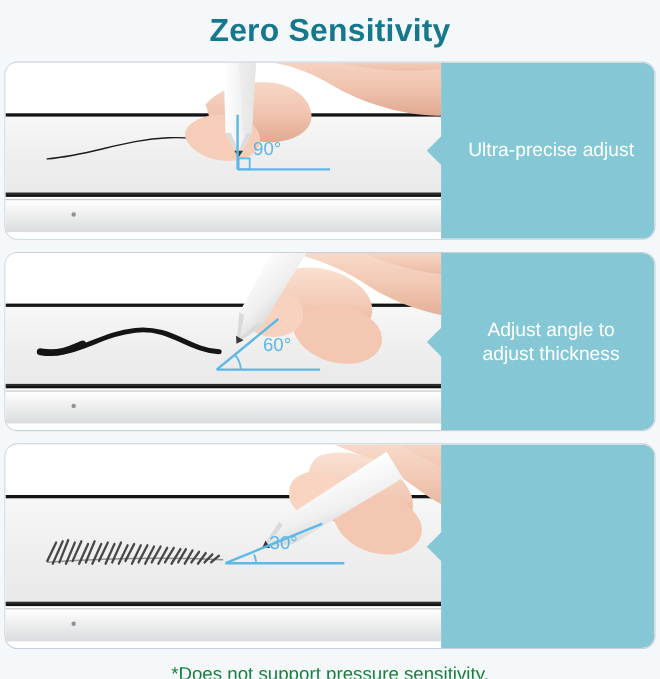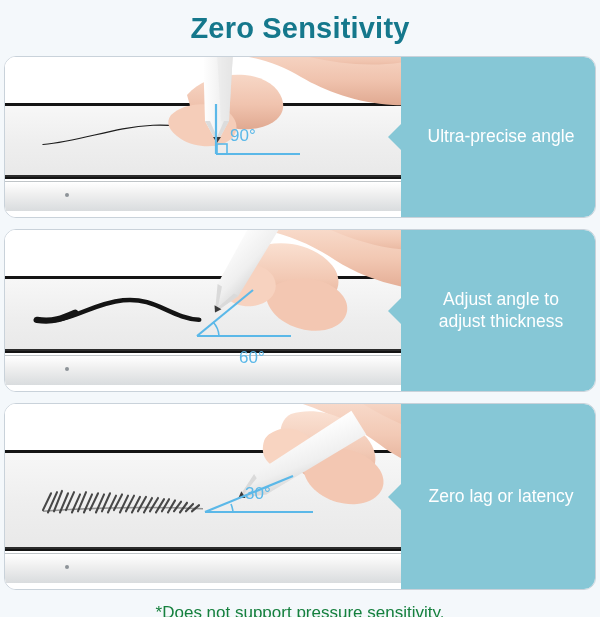--- a/index.html
+++ b/index.html
@@ -223,21 +223,21 @@
           <line x1="8" y1="0" x2="8" y2="50" stroke="#5bb8e8" stroke-width="2.2"></line>
           <line x1="8" y1="50" x2="92" y2="50" stroke="#5bb8e8" stroke-width="2.2"></line>
           <rect x="9" y="40" width="10" height="10" fill="none" stroke="#5bb8e8" stroke-width="1.6"></rect>
         </svg>
         <span class="deg-label" style="left:22px; top:22px;">90°</span>
       </div>
     </div>
 
     <div class="caption">
       <div class="notch"></div>
-      <div class="caption-text">Ultra-precise angle</div>
+      <div class="caption-text">Ultra-precise adjust</div>
     </div>
   </div>
 
   <div class="panel p2">
 
     <div class="photo">
       <div class="desk-top"></div>
       <div class="tablet-screen">
         <svg class="stroke-svg" viewBox="0 0 400 80" preserveAspectRatio="none">
           <path d="M34,46 C66,52 86,28 120,24 C152,20 168,44 196,46" fill="none" stroke="#141414" stroke-width="5" stroke-linecap="round"></path>
@@ -281,21 +281,21 @@
           </g>
         </svg>
       </div>
 
       <div class="angle" style="left:182px; top:58px; width:118px; height:60px;">
         <svg width="118" height="60" viewBox="0 0 118 60">
           <line x1="10" y1="48" x2="104" y2="48" stroke="#5bb8e8" stroke-width="2.2"></line>
           <line x1="10" y1="48" x2="66" y2="2" stroke="#5bb8e8" stroke-width="2.2"></line>
           <path d="M32,48 A22,22 0 0 0 26,34" fill="none" stroke="#5bb8e8" stroke-width="1.6"></path>
         </svg>
-        <span class="deg-label" style="left:52px; top:16px;margin-top:44px;">60°</span>
+        <span class="deg-label" style="left:52px; top:16px;">60°</span>
       </div>
     </div>
 
     <div class="caption">
       <div class="notch"></div>
       <div class="caption-text">
         <span>Adjust angle to</span><br>
         <span>adjust thickness</span>
       </div>
     </div>
@@ -379,21 +379,20 @@
           <line x1="8" y1="44" x2="116" y2="44" stroke="#5bb8e8" stroke-width="2.2"></line>
           <line x1="8" y1="44" x2="96" y2="8" stroke="#5bb8e8" stroke-width="2.2"></line>
           <path d="M36,44 A28,28 0 0 0 34,36" fill="none" stroke="#5bb8e8" stroke-width="1.6"></path>
         </svg>
         <span class="deg-label" style="left:48px; top:16px;">30°</span>
       </div>
     </div>
 
     <div class="caption">
       <div class="notch"></div>
-      <div class="caption-text">Zero lag or latency</div>
     </div>
   </div>
 
 </div>
 
 <div class="footnote">
   <span>*Does not support pressure sensitivity.</span>
 </div>
 
 </body></html>

